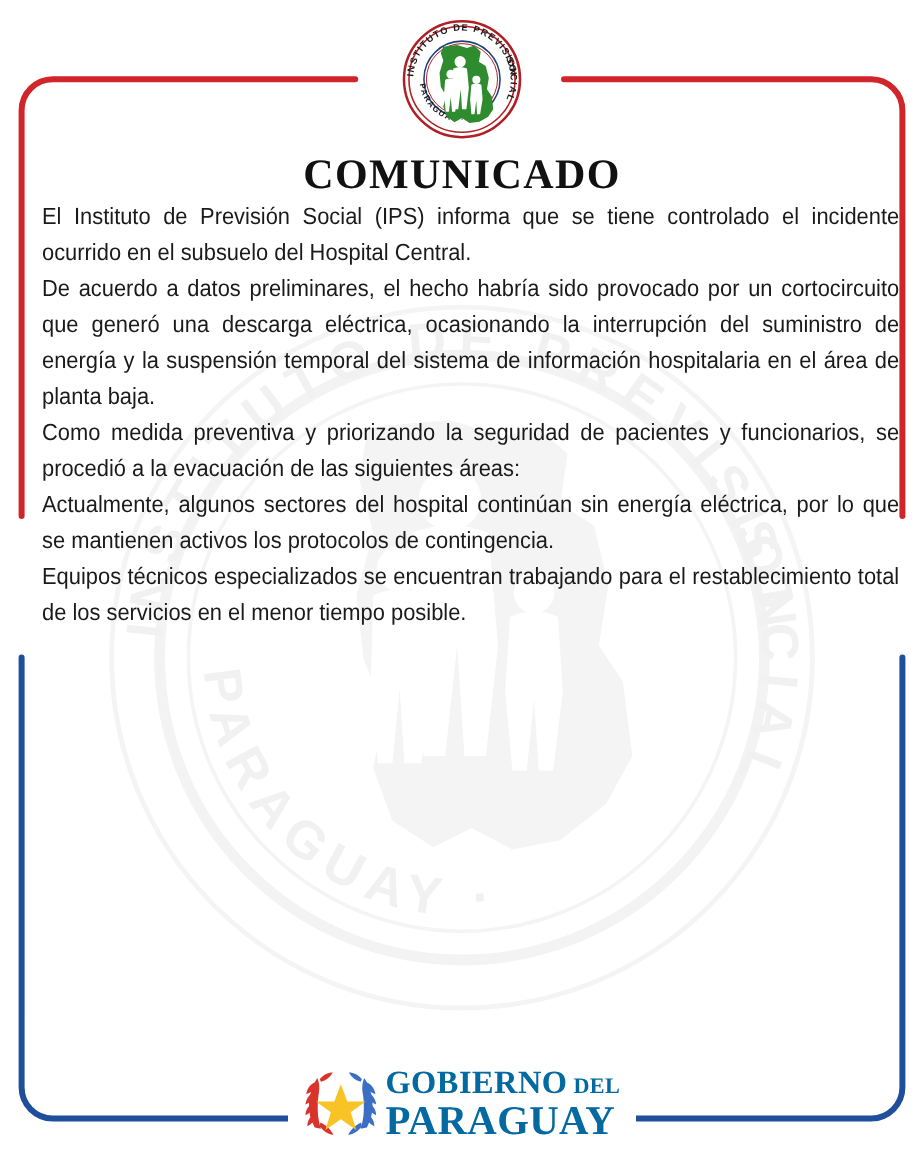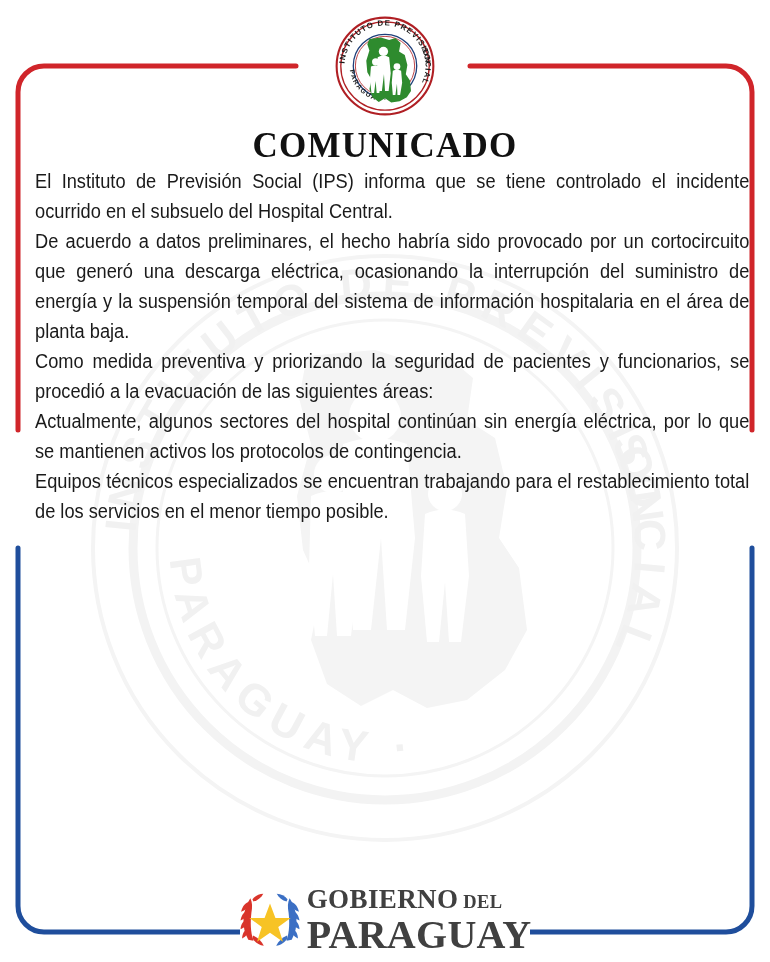--- a/index.html
+++ b/index.html
@@ -143,38 +143,38 @@
     background: #ffffff;
   }
   .footer-emblem {
     width: 62px;
     height: 60px;
     flex: 0 0 auto;
   }
   .footer-words {
     margin-left: 6px;
     font-family: "Liberation Serif", serif;
-    color: #404040;
+    color: #0369a1;
     line-height: 1;
   }
   .fw-line1 {
     display: block;
     font-weight: bold;
     font-size: 27px;
     letter-spacing: 0.4px;
     white-space: nowrap;
   }
   .fw-line1 .small {
     font-size: 18.5px;
     letter-spacing: 0.3px;
   }
   .fw-line2 {
     display: block;
     font-weight: bold;
-    font-size: 40px;
+    font-size: 34px;
     letter-spacing: 0.3px;
     margin-top: 2px;
     white-space: nowrap;
   }
 </style>
 </head>
 <body>
 
 <div id="page">
 

